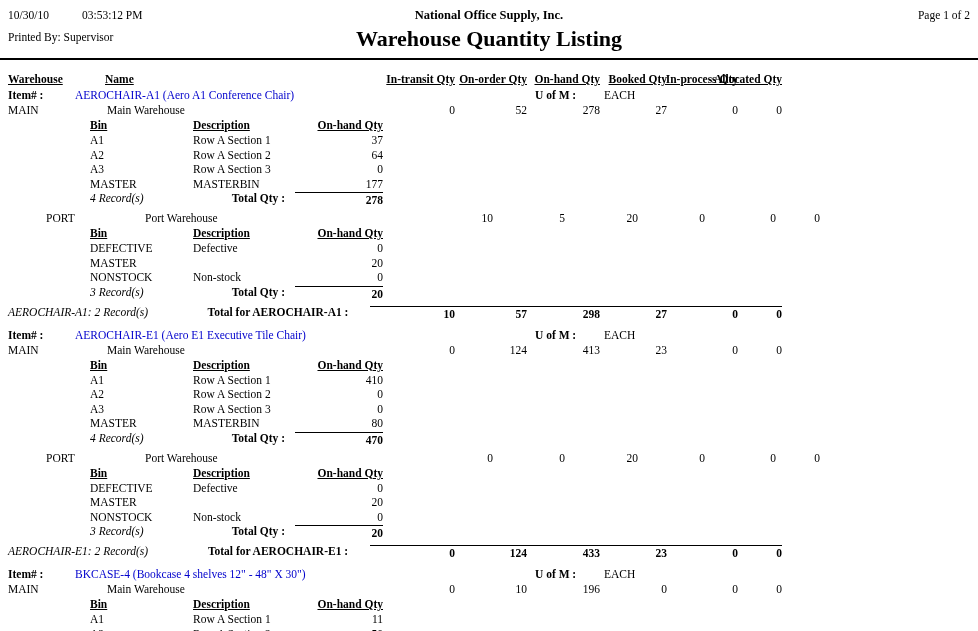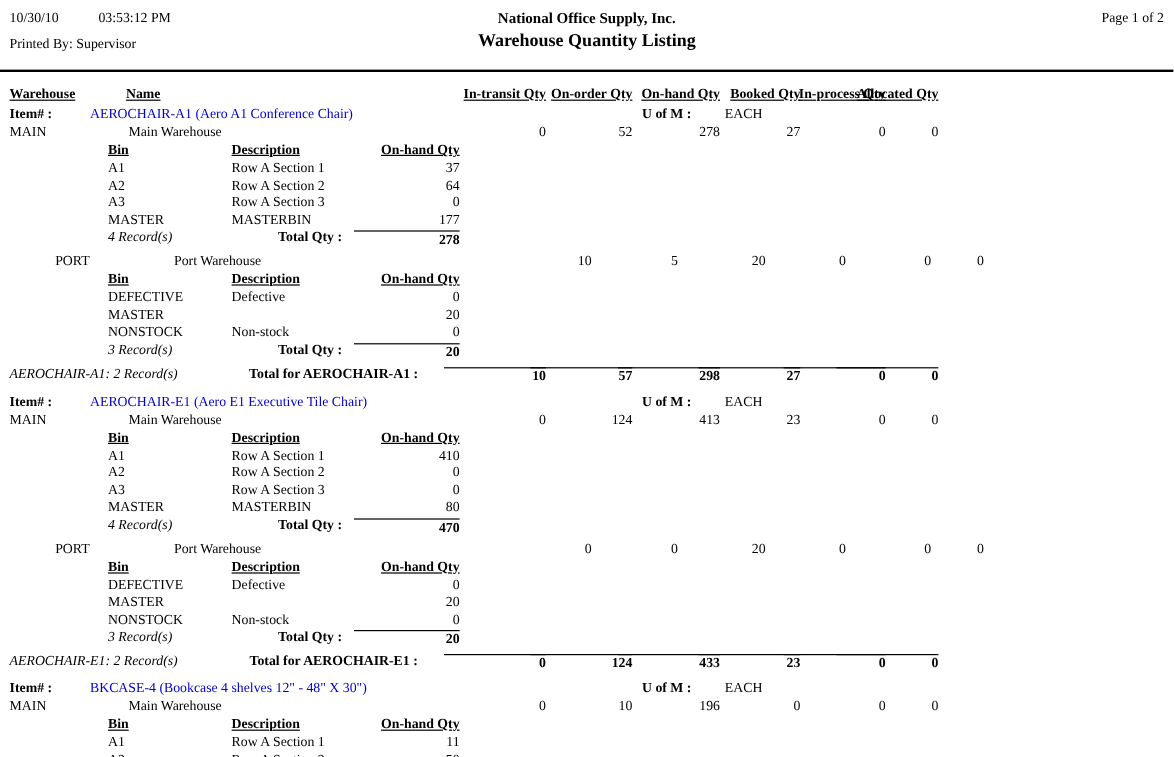--- a/index.html
+++ b/index.html
@@ -8,21 +8,21 @@
     font-family:"Liberation Serif","DejaVu Serif",serif;font-size:11.5px;
   }
   .page{position:relative;width:978px;height:624px;}
   
   .page-header{position:relative;height:58px;}
   .abs{position:absolute;top:0;white-space:nowrap;}
   .ph-date{left:8px;top:9px;}
   .ph-time{left:82px;top:9px;}
   .ph-printed{left:8px;top:31px;}
   .ph-company{left:0;right:0;top:8px;text-align:center;font-weight:bold;font-size:12.5px;}
-  .ph-title{left:0;right:0;top:26px;text-align:center;font-weight:bold;font-size:15px;}
+  .ph-title{left:0;right:0;top:26px;text-align:center;font-weight:bold;font-size:22px;}
   .ph-page{right:8px;top:9px;}
   .rule{height:0;border-top:2px solid #000;}
   
   .colhdr{position:relative;height:16px;margin-top:13px;font-weight:bold;}
   .u{text-decoration:underline;}
   .b{font-weight:bold;text-align:right;}
   .ch-warehouse{left:8px;}
   .ch-name{left:105px;}
   .q{width:85px;text-align:right;}
   .q0{left:370px;} .q1{left:442px;} .q2{left:515px;}

